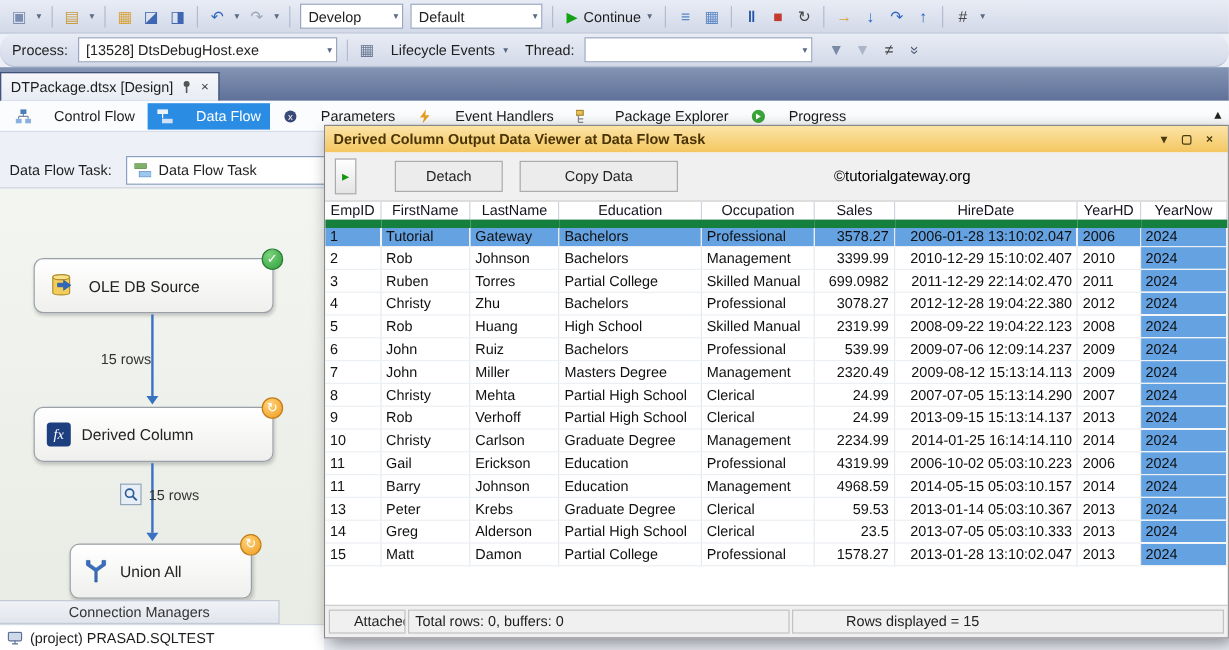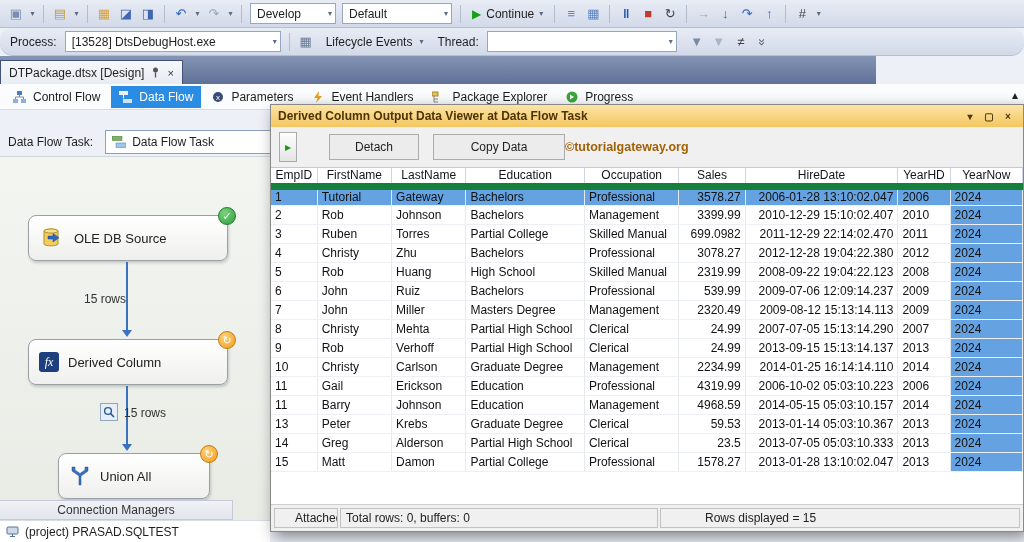--- a/index.html
+++ b/index.html
@@ -17,27 +17,27 @@
   .tb-combo .caret{font-size:8px;color:#5a6b85;margin-left:6px;}
   .tb-continue{display:inline-flex;align-items:center;gap:5px;padding:0 5px;height:22px;flex:none;}
   .tb-continue .play{color:#15a115;font-size:12px;}
   .tb-continue .caret{font-size:8px;color:#5a6b85;}
   .tb-label{margin:0 4px;white-space:nowrap;}
   .lifecycle{display:inline-flex;align-items:center;gap:7px;padding:0 8px;height:22px;white-space:nowrap;}
   .lifecycle .caret{font-size:8px;color:#5a6b85;}
   .rot90{transform:rotate(90deg);}
 
   
-  #docwell{position:absolute;top:56px;left:0;width:876px;height:28px;background:linear-gradient(#8494b3,#5f7199);display:flex;align-items:flex-end;}
+  #docwell{position:absolute;top:56px;left:0;width:1024px;height:28px;background:linear-gradient(#8494b3,#5f7199);display:flex;align-items:flex-end;}
   .doc-tab{height:24px;background:linear-gradient(#f5f7fa,#e7ecf3);display:flex;align-items:center;gap:7px;padding:0 8px;border:1px solid #41537a;border-bottom:none;color:#1e1e1e;}
   .doc-tab .tab-close{font-size:11px;color:#333;}
 
   
   #designer-tabs{position:absolute;top:84px;left:0;width:1024px;height:26px;background:#fbfcfe;border-bottom:1px solid #d7dde6;display:flex;align-items:center;padding-left:5px;gap:3px;}
-  .dtab{display:inline-flex;align-items:center;gap:7px;height:22px;padding:0 8px;color:#1b1b1b;white-space:nowrap;}
+  .dtab{display:inline-flex;align-items:center;gap:19px;height:22px;padding:0 8px;color:#1b1b1b;white-space:nowrap;}
   .dtab.active{background:#2b8ce4;color:#fff;}
   .dtab-ic{display:inline-flex;align-items:center;}
   .tab-overflow{position:absolute;right:6px;top:4px;color:#222;font-size:12px;}
 
   
   #dftask-row{position:absolute;top:128px;left:0;width:280px;height:28px;display:flex;align-items:center;}
   #dftask-row .tb-label{margin-left:8px;}
   .dftask-combo{margin-left:8px;width:172px;height:24px;background:#fff;border:1px solid #8aa0bf;display:flex;align-items:center;gap:6px;padding:0 6px;white-space:nowrap;overflow:hidden;}
 
   
@@ -67,21 +67,21 @@
   
   #dialog{position:absolute;left:270px;top:104px;width:754px;height:428px;background:#f0f0f0;border:1px solid #888;box-shadow:4px 5px 14px rgba(0,0,0,.45);z-index:20;display:flex;flex-direction:column;}
   .dlg-title{height:22px;flex:none;background:linear-gradient(#fce4a6,#f4c660);display:flex;align-items:center;padding:0 7px;font-size:12px;font-weight:bold;color:#4a3305;}
   .dlg-title .btns{margin-left:auto;display:flex;gap:3px;}
   .dlg-btn{width:16px;height:16px;display:flex;align-items:center;justify-content:center;font-size:10px;color:#4a3a10;}
   .dlg-toolbar{height:40px;flex:none;display:flex;align-items:center;padding-left:8px;background:#f0f0f0;}
   .play-btn{width:18px;height:30px;border:1px solid #ababab;background:linear-gradient(#fefefe,#e4e4e4);color:#12980f;font-size:12px;display:flex;align-items:center;justify-content:center;flex:none;}
   .dlg-button{height:26px;border:1px solid #acacac;background:#ececec;color:#222;display:flex;align-items:center;justify-content:center;flex:none;}
   #detach-button{width:90px;margin-left:32px;}
   #copy-button{width:132px;margin-left:14px;}
-  .watermark{color:#a16207;font-weight:bold;font-size:12.5px;white-space:nowrap;}
+  .watermark{margin-left:130px;color:#000000;font-weight:normal;font-size:12.5px;white-space:nowrap;}
   .grid-wrap{flex:1;background:#fff;overflow:hidden;border-top:1px solid #cachin;border-top:1px solid #c8c8c8;}
   table{border-collapse:collapse;width:100%;table-layout:fixed;font-size:12px;}
   th{height:18px;font-weight:normal;border-right:1px solid #cdd6e0;border-bottom:7px solid #15803d;text-align:center;padding:0 3px;background:#fff;color:#14141e;overflow:hidden;white-space:nowrap;}
   td{height:19px;border-right:1px solid #e6eaef;border-bottom:1px solid #eceff3;padding:0 4px;white-space:nowrap;overflow:hidden;color:#111;}
   td.al{text-align:left;} td.ar{text-align:right;}
   td.hl{background:#64a2e2;}
   tr.selected td{background:#64a2e2;}
   .dlg-status{height:27px;flex:none;background:#f0f0f0;border-top:1px solid #cfcfcf;display:flex;align-items:center;padding:0 3px;gap:2px;}
   .scell{height:20px;border:1px solid #c2c2c2;display:flex;align-items:center;padding:0 5px;color:#222;overflow:hidden;white-space:nowrap;}
   #scell-attached{width:64px;flex:none;padding-left:20px;}

